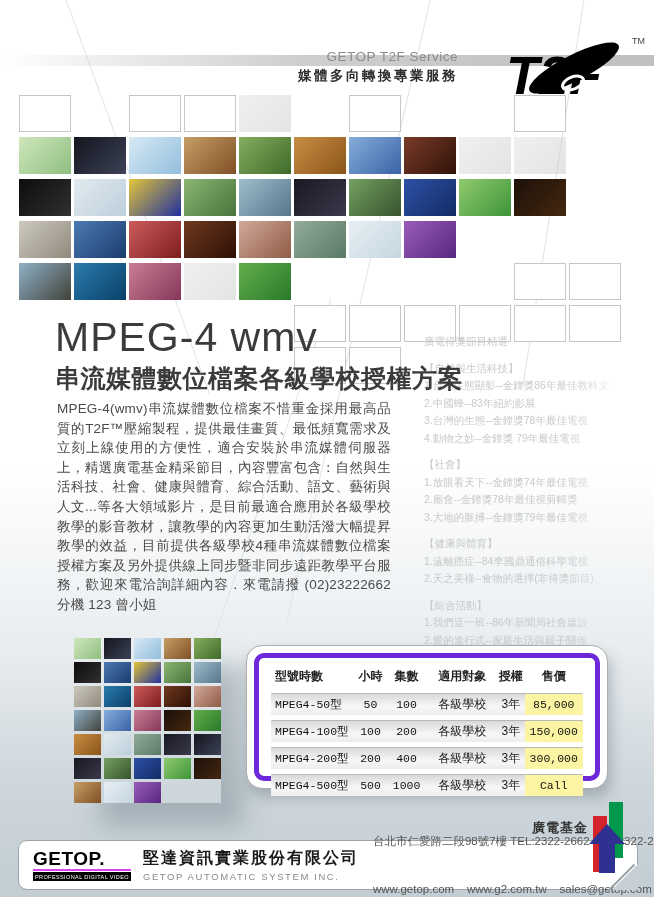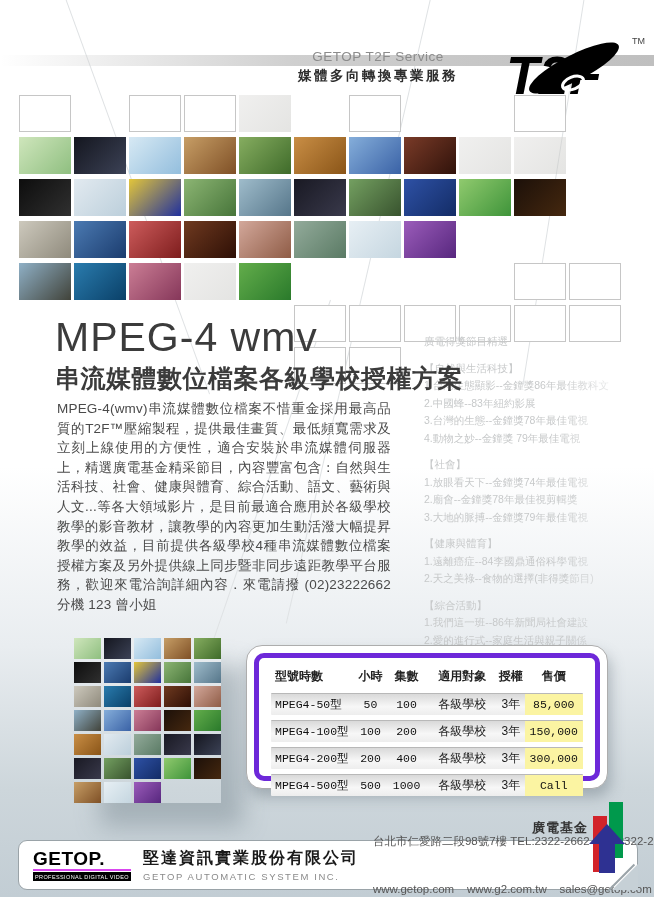--- a/index.html
+++ b/index.html
@@ -6,21 +6,21 @@
   .page{position:relative;width:654px;height:897px;overflow:hidden;
         background:linear-gradient(180deg,#ffffff 0%,#ffffff 52%,#e9edf0 72%,#cdd6db 88%,#c2cdd4 100%);
         font-family:"Liberation Sans","DejaVu Sans",sans-serif;}
   .dline{position:absolute;width:1px;background:#dfe2e4;z-index:0;transform-origin:top center;}
   .l1{left:62px;top:-10px;height:430px;transform:rotate(-20deg);}
   .l2{left:585px;top:-10px;height:400px;transform:rotate(9deg);}
   .l3{left:330px;top:300px;height:370px;transform:rotate(19deg);}
   .l4{left:432px;top:-10px;height:650px;transform:rotate(13deg);}
   .band{position:absolute;left:0;right:0;top:55px;height:11px;z-index:1;
         background:linear-gradient(90deg,rgba(208,208,208,0) 0%,#cfcfcf 45%,#bfbfbf 100%);}
-  .hdr-text{position:absolute;top:49px;right:196px;text-align:center;z-index:2;}
+  .hdr-text{position:absolute;top:49px;right:196px;text-align:right;z-index:2;}
   .hdr-line1{font-size:13.5px;color:#8c8c8c;letter-spacing:.5px;line-height:15px;}
   .hdr-line2{font-size:13.5px;color:#2e2e2e;font-weight:bold;letter-spacing:2.5px;margin-top:3px;}
   .t2f-logo{position:absolute;left:500px;top:28px;z-index:2;}
   #photo-grid{position:absolute;left:19px;top:95px;z-index:1;display:grid;
         grid-template-columns:repeat(11,52px);column-gap:3px;row-gap:5px;grid-auto-rows:37px;}
   .tile{width:52px;height:37px;box-sizing:border-box;}
   .tile.empty{background:#fff;border:1px solid #c6c6c6;}
   .tile.none{visibility:hidden;}
   .tile.faded{background:linear-gradient(135deg,#dedddb,#c3c3bf);opacity:.45;}
   .title-block{position:absolute;left:55px;top:316px;z-index:3;color:#3b3b3b;}

